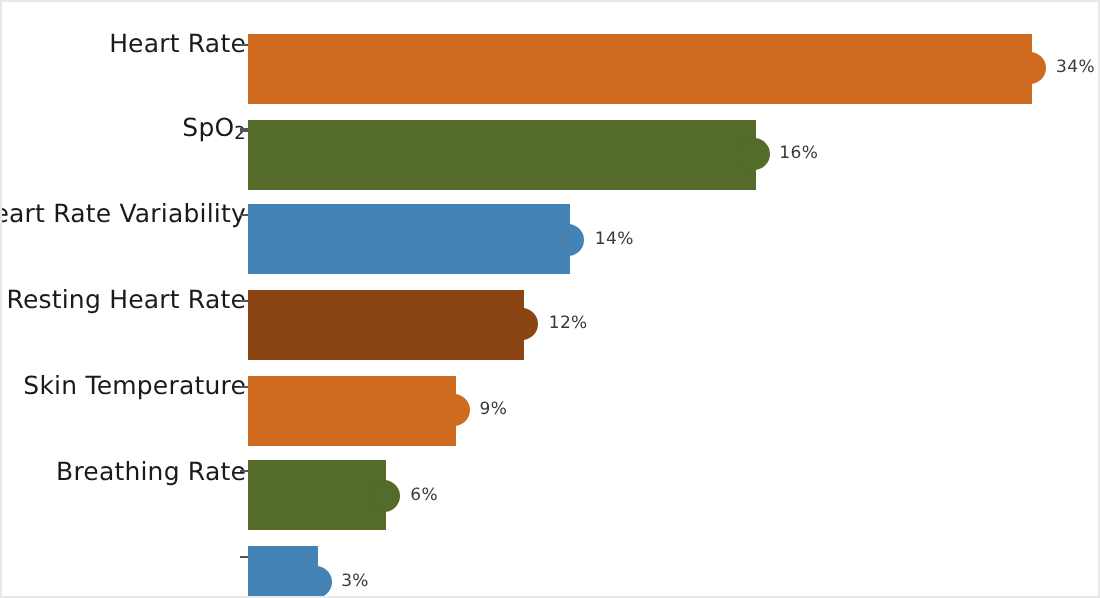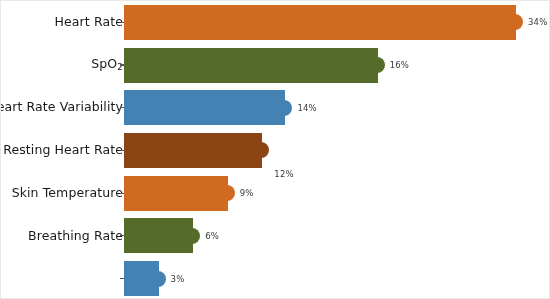--- a/index.html
+++ b/index.html
@@ -47,21 +47,21 @@
   .tick-mark {
     position: absolute;
     left: 119px;
     width: 4px;
     height: 1.2px;
     background: #555555;
   }
   .bar-wrap {
     position: absolute;
     left: 123px;
-    top: 0;
+    top: 12px;
     height: 100%;
     display: flex;
     align-items: center;
   }
   .bar {
     position: relative;
     height: 35px;
     border-radius: 0;
   }
   
@@ -123,21 +123,21 @@
           <div class="value-label" style="left: 173.412px;">14%</div>
         </div>
       </div>
       <div class="bar-row" style="top: 128.1px;">
         <div class="cat-label">Resting Heart Rate</div>
         <div class="tick-mark"></div>
         <div class="bar-wrap">
           <div class="bar" style="width: 138.353px; background: rgb(139, 69, 19);">
             <div class="bar-knob" style="background: rgb(139, 69, 19);"></div>
           </div>
-          <div class="value-label" style="left: 150.353px; margin-top: 24px;">12%</div>
+          <div class="value-label" style="left: 150.353px;">12%</div>
         </div>
       </div>
       <div class="bar-row" style="top: 170.8px;">
         <div class="cat-label">Skin Temperature</div>
         <div class="tick-mark"></div>
         <div class="bar-wrap">
           <div class="bar" style="width: 103.765px; background: rgb(207, 106, 31);">
             <div class="bar-knob" style="background: rgb(207, 106, 31);"></div>
           </div>
           <div class="value-label" style="left: 115.765px;">9%</div>

